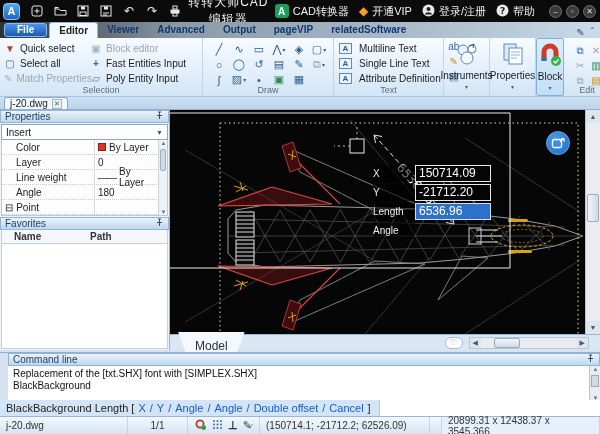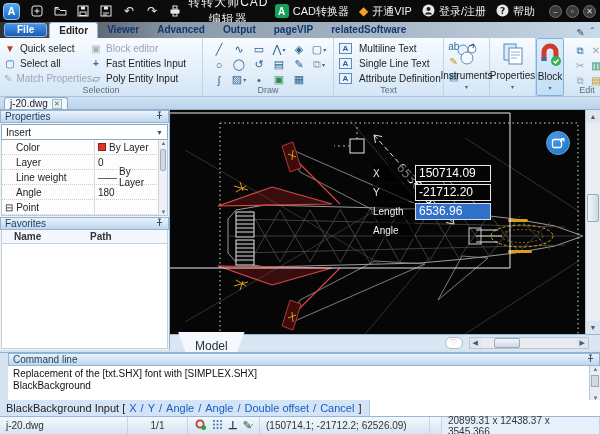--- a/index.html
+++ b/index.html
@@ -602,21 +602,21 @@
       <div id="cscroll">
         <span class="sarrow" style="top:0; width:11px;">▲</span>
         <span id="cthumb"></span>
         <span class="sarrow" style="bottom:0; width:11px;">▼</span>
       </div>
     </div>
   </div>
 
   <div id="cmdinput">
     <span class="promptbg">
-      <span>BlackBackground  Input  [</span>
+      <span>BlackBackground  Length  [</span>
       <span class="plink">X</span>
       <span class="psep">/</span>
       <span class="plink">Y</span>
       <span class="psep">/</span>
       <span class="plink">Angle</span>
       <span class="psep">/</span>
       <span class="plink">Angle</span>
       <span class="psep">/</span>
       <span class="plink">Double offset</span>
       <span class="psep">/</span>

